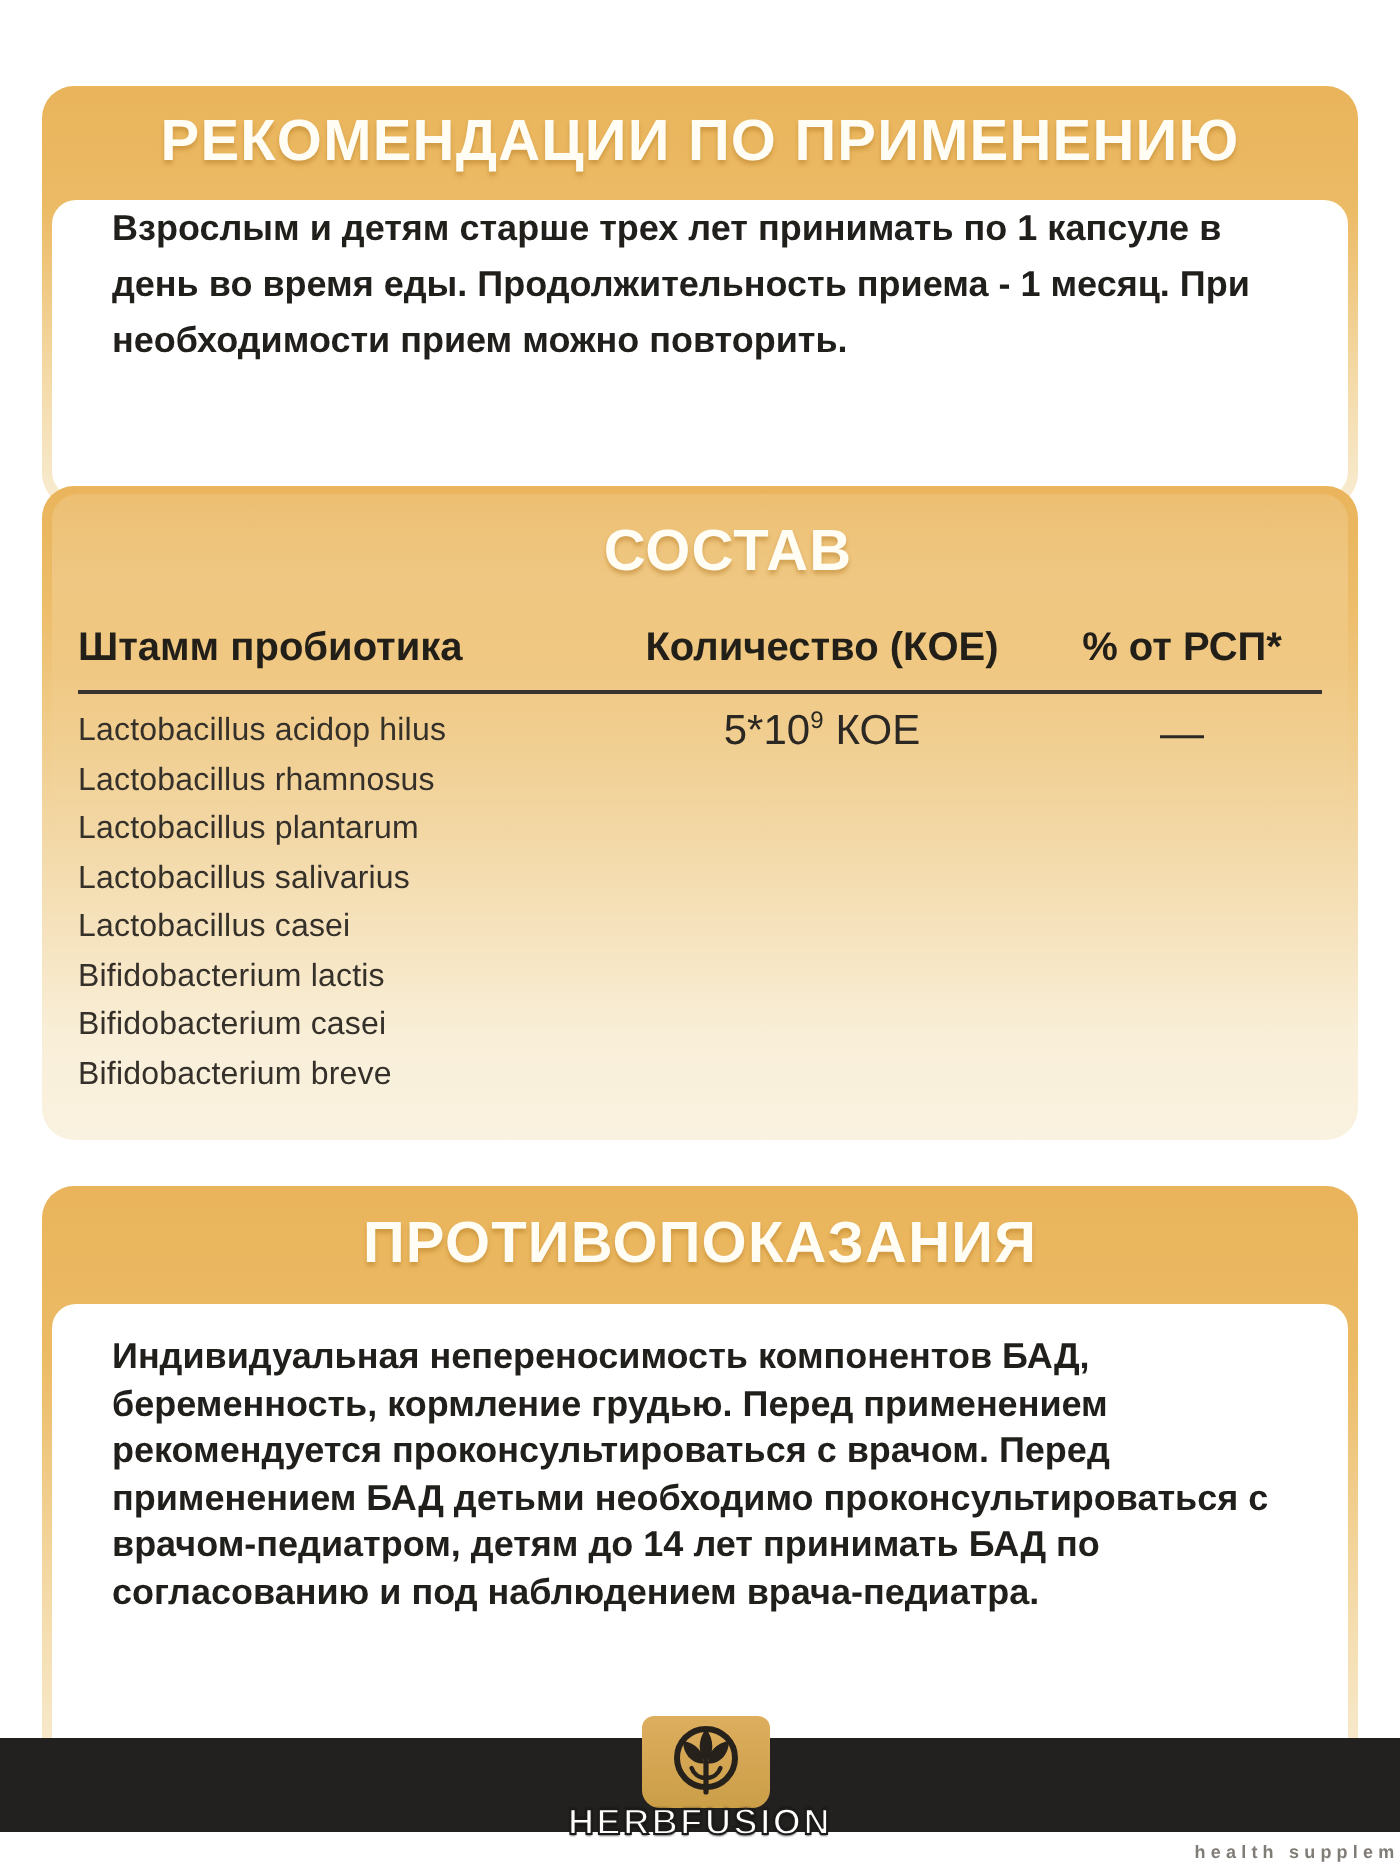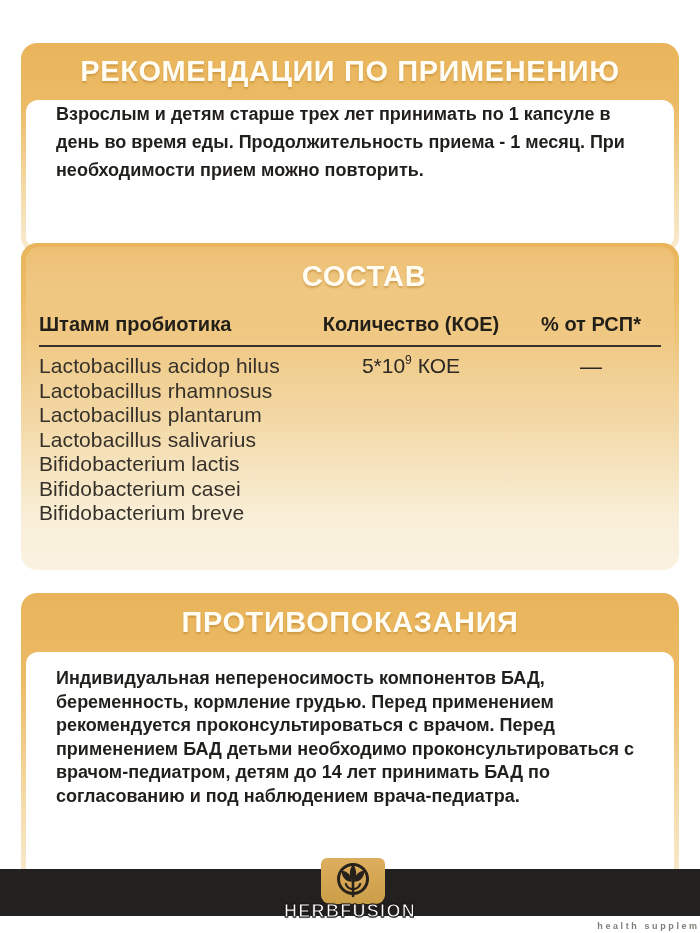--- a/index.html
+++ b/index.html
@@ -51,21 +51,21 @@
     display:flex;margin:18px 18px 0 18px;align-items:baseline;position:relative;
     color:#221f19;font-size:20px;font-weight:700;
   }
   .tbl-head .c1{flex:1;}
   .c2{width:220px;text-align:center;}
   .c3{width:140px;text-align:center;}
   .tbl-rule{margin:9px 18px 0 18px;border-top:2px solid #2d2823;}
   .tbl-body{display:flex;margin:7px 18px 0 18px;position:relative;}
   .tbl-body .c1{flex:1;}
   .strain{
-    color:#35312a;font-size:21px;font-weight:400;line-height:24.5px;letter-spacing:.1px;
+    color:#35312a;font-size:16px;font-weight:400;line-height:24.5px;letter-spacing:.1px;
   }
   .tbl-body .c2,.tbl-body .c3{display:flex;align-items:flex-start;justify-content:center;}
   .qty{color:#2b2823;font-size:21px;font-weight:400;}
   .qty sup{font-size:12px;position:relative;top:-1px;}
   .qty .unit{margin-left:6px;}
   .rsp{color:#2b2823;font-size:22px;font-weight:400;}
 
   
   .footer-bar{position:absolute;left:0;top:869px;width:700px;height:47px;background:#232020;z-index:1;}
   .badge{
@@ -109,20 +109,21 @@
       <div class="c2">Количество (КОЕ)</div>
       <div class="c3">% от РСП*</div>
     </div>
     <div class="tbl-rule"></div>
     <div class="tbl-body">
       <div class="c1">
         <div class="strain">Lactobacillus acidop hilus</div>
         <div class="strain">Lactobacillus rhamnosus</div>
         <div class="strain">Lactobacillus plantarum</div>
         <div class="strain">Lactobacillus salivarius</div>
+        <div class="strain">Lactobacillus casei</div>
         <div class="strain">Bifidobacterium lactis</div>
         <div class="strain">Bifidobacterium casei</div>
         <div class="strain">Bifidobacterium breve</div>
       </div>
       <div class="c2 qty">
         <span>5*10</span>
           <sup>9</sup>
           <span class="unit">КОЕ</span>
       </div>
       <div class="c3 rsp">—</div>

